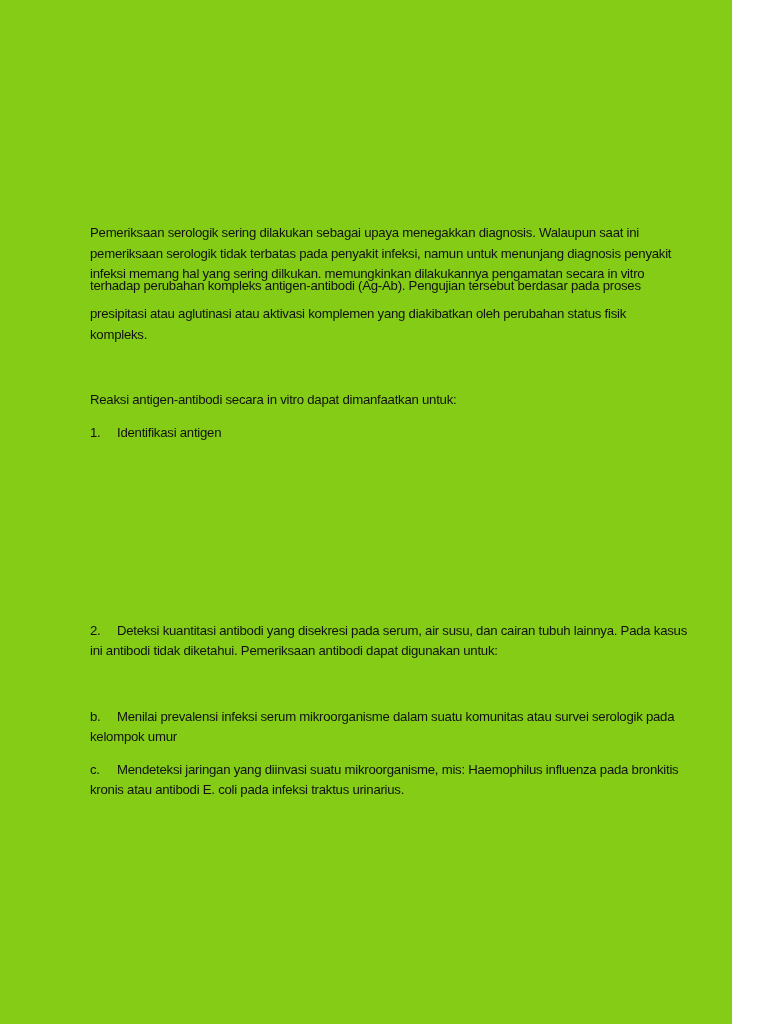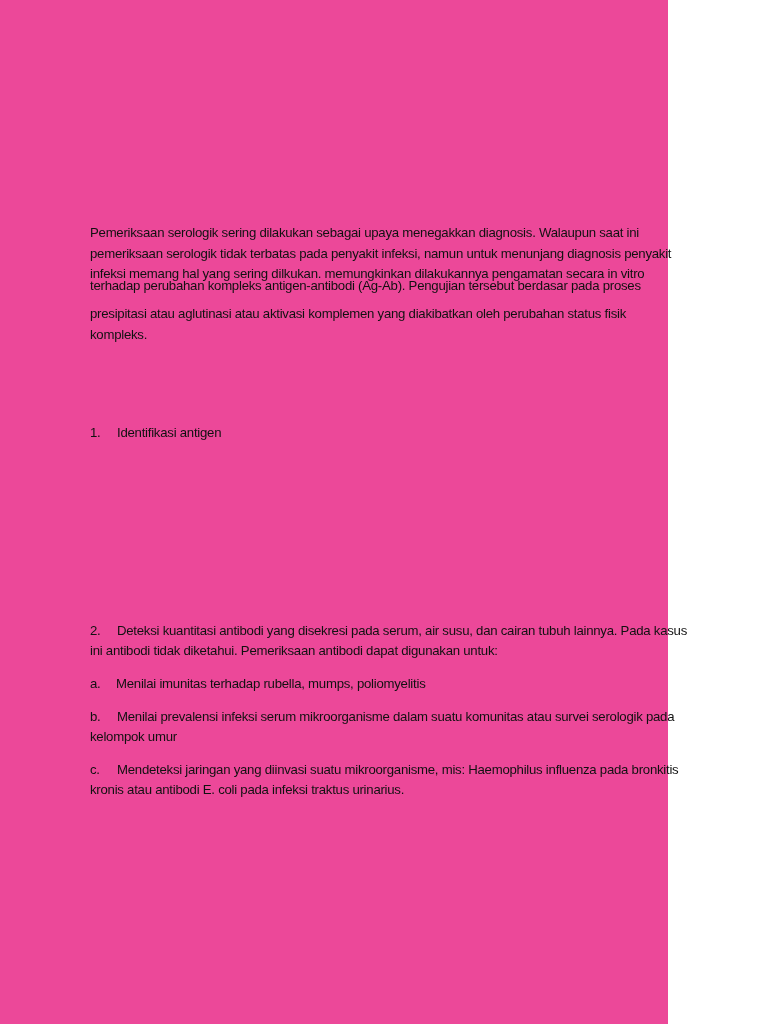--- a/index.html
+++ b/index.html
@@ -11,22 +11,22 @@
       width: 768px;
       height: 1024px;
       position: relative;
       overflow: hidden;
       font-family: "Liberation Sans", sans-serif;
       color: #111111;
     }
     .page {
       position: absolute;
       left: 0; top: 0;
-      width: 668px; height: 1024px;
-      background: #ec4899;
+      width: 732px; height: 1024px;
+      background: #84cc16;
     }
     .line {
       position: absolute;
       left: 90px;
       font-size: 13.2px;
       line-height: 20px;
       letter-spacing: -0.25px;
       white-space: nowrap;
     }
     .marker {
@@ -49,37 +49,35 @@
 
   <div>
     <div class="line" style="top:223px">Pemeriksaan serologik sering dilakukan sebagai upaya menegakkan diagnosis. Walaupun saat ini</div>
     <div class="line" style="top:244px">pemeriksaan serologik tidak terbatas pada penyakit infeksi, namun untuk menunjang diagnosis penyakit</div>
     <div class="line" style="top:264px">infeksi memang hal yang sering dilkukan. memungkinkan dilakukannya pengamatan secara in vitro</div>
     <div class="line" style="top:276px">terhadap perubahan kompleks antigen-antibodi (Ag-Ab). Pengujian tersebut berdasar pada proses</div>
     <div class="line" style="top:304px">presipitasi atau aglutinasi atau aktivasi komplemen yang diakibatkan oleh perubahan status fisik</div>
     <div class="line" style="top:325px">kompleks.</div>
   </div>
 
+  <div class="line" style="top:390px">Reaksi antigen-antibodi secara in vitro dapat dimanfaatkan untuk:</div>
 
   <div class="line" style="top:423px">
     <span class="marker m-num">1.</span><span>Identifikasi antigen</span>
   </div>
 
 
 
   <div>
     <div class="line" style="top:621px">
       <span class="marker m-2">2.</span><span>Deteksi kuantitasi antibodi yang disekresi pada serum, air susu, dan cairan tubuh lainnya. Pada kasus</span>
     </div>
     <div class="line" style="top:641px">ini antibodi tidak diketahui. Pemeriksaan antibodi dapat digunakan untuk:</div>
   </div>
 
-  <div class="line" style="top:674px">
-    <span class="marker m-2a">a.</span><span>Menilai imunitas terhadap rubella, mumps, poliomyelitis</span>
-  </div>
 
   <div>
     <div class="line" style="top:707px">
       <span class="marker m-2b">b.</span><span>Menilai prevalensi infeksi serum mikroorganisme dalam suatu komunitas atau survei serologik pada</span>
     </div>
     <div class="line" style="top:727px">kelompok umur</div>
   </div>
 
   <div>
     <div class="line" style="top:760px">

